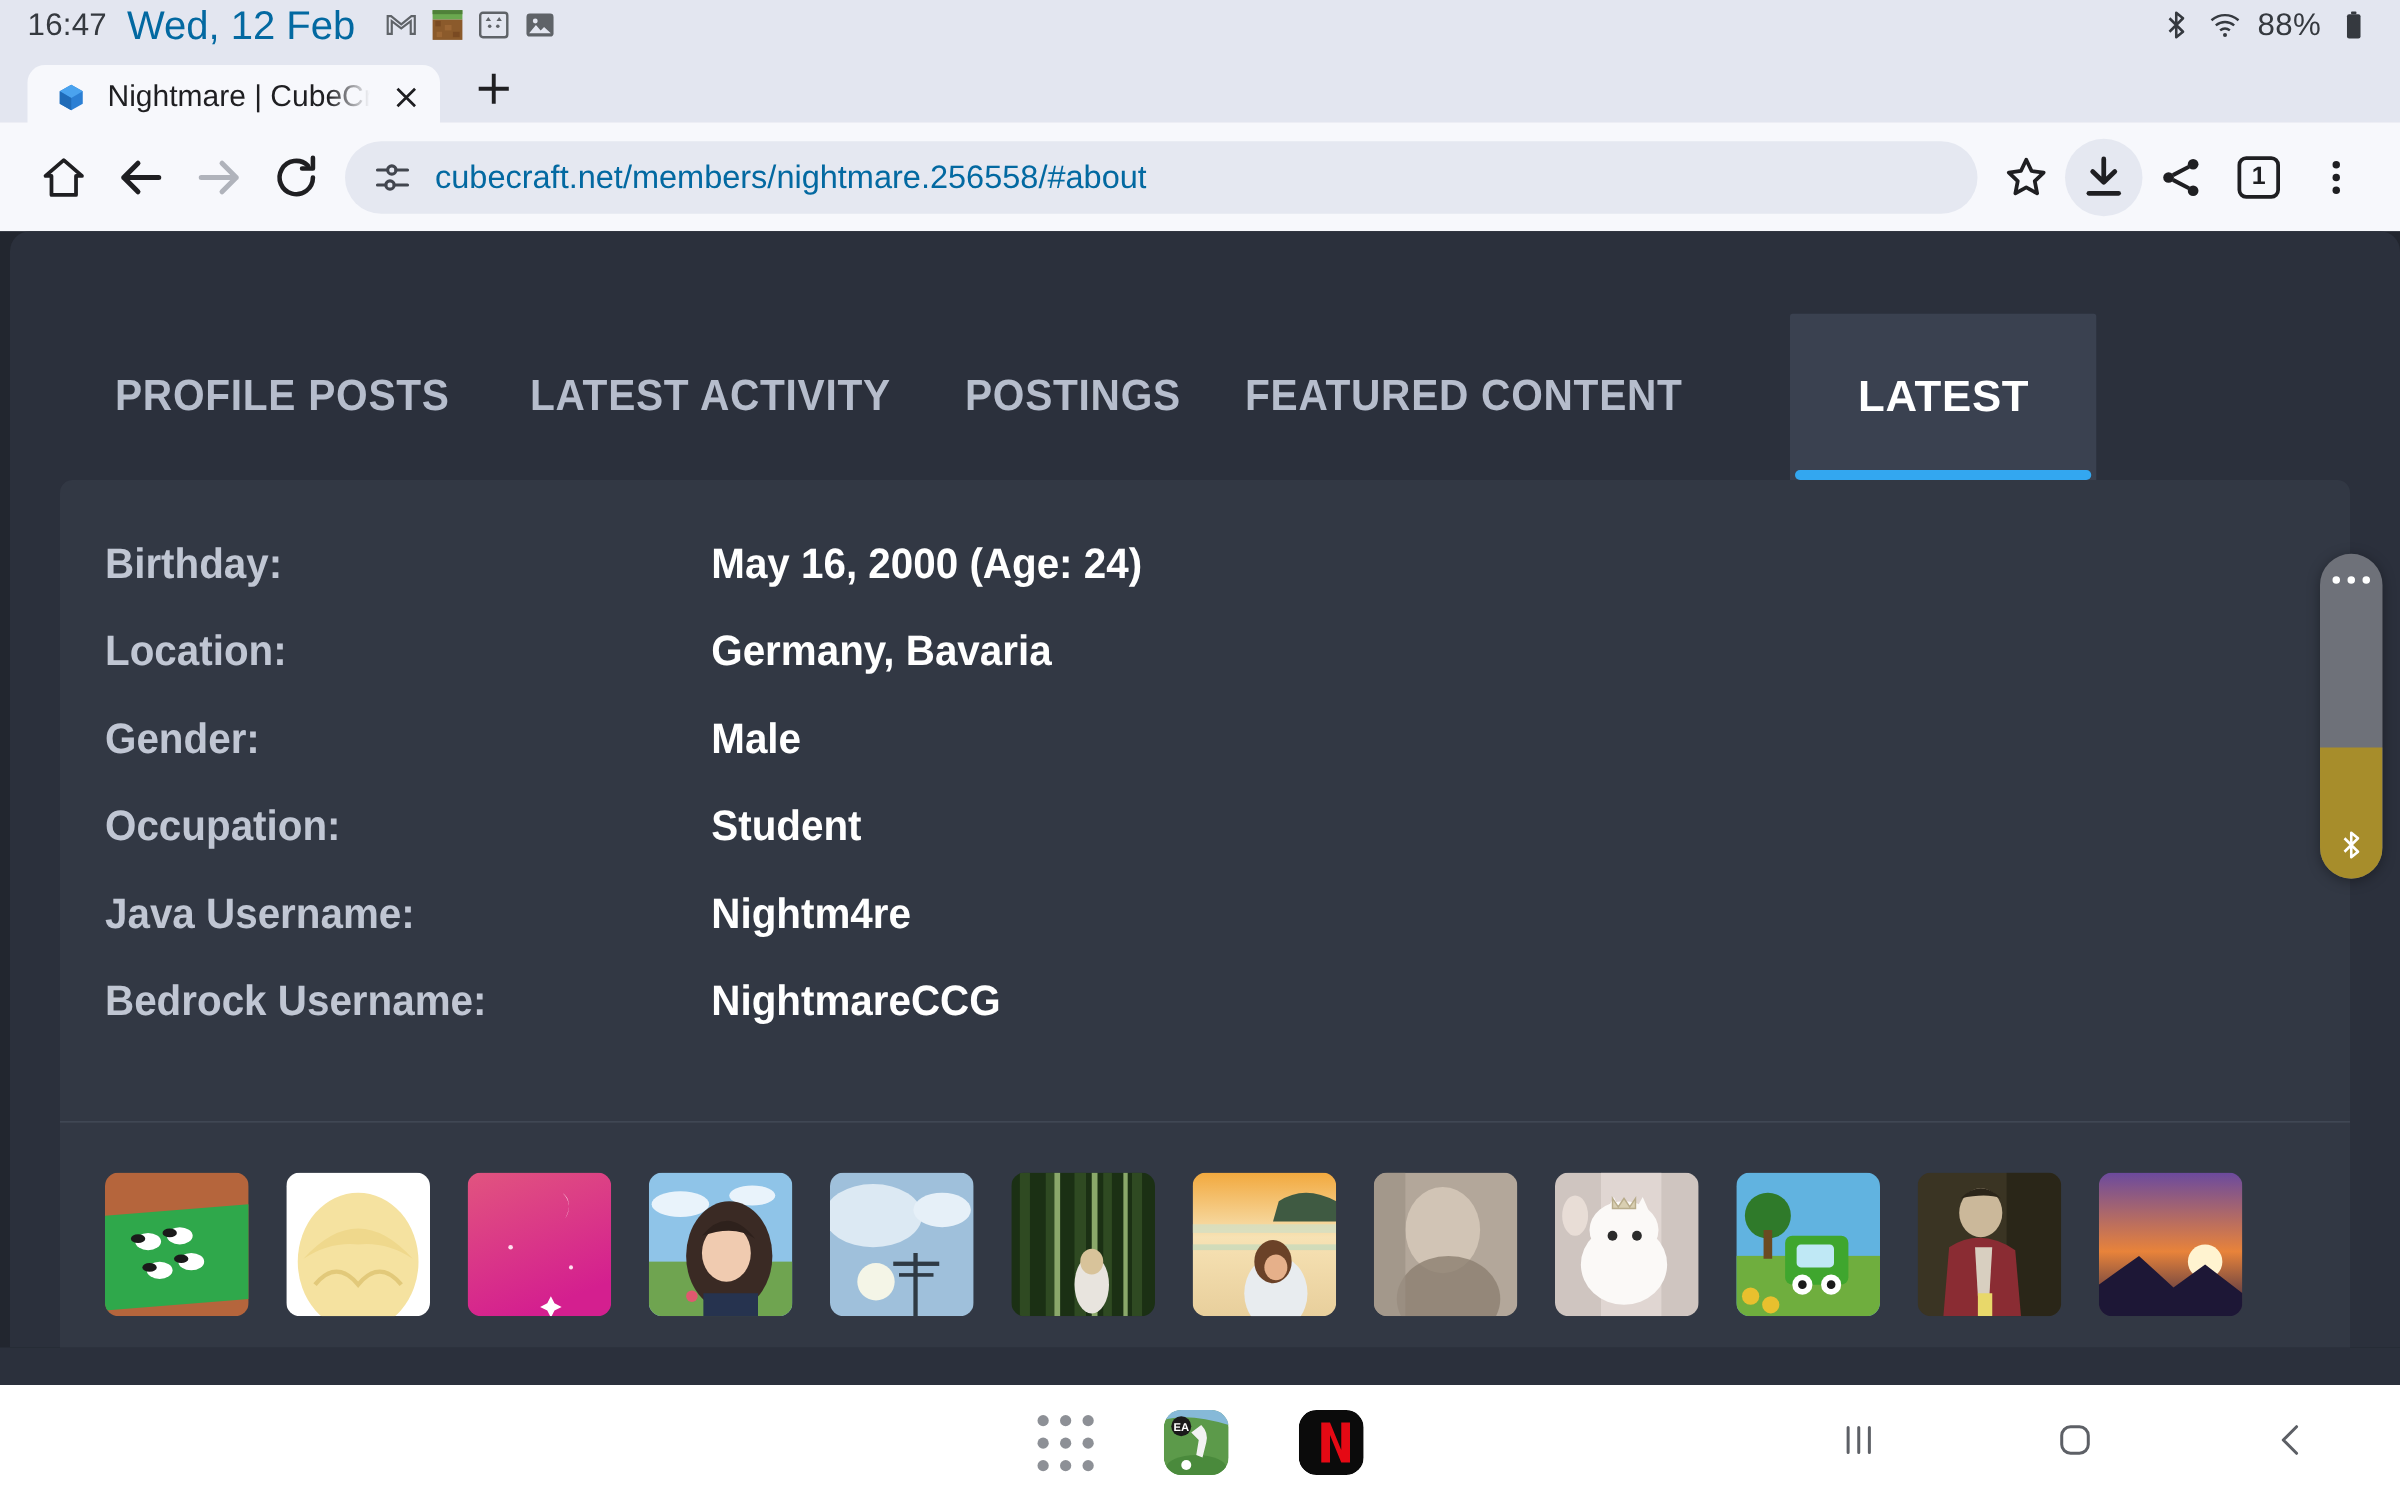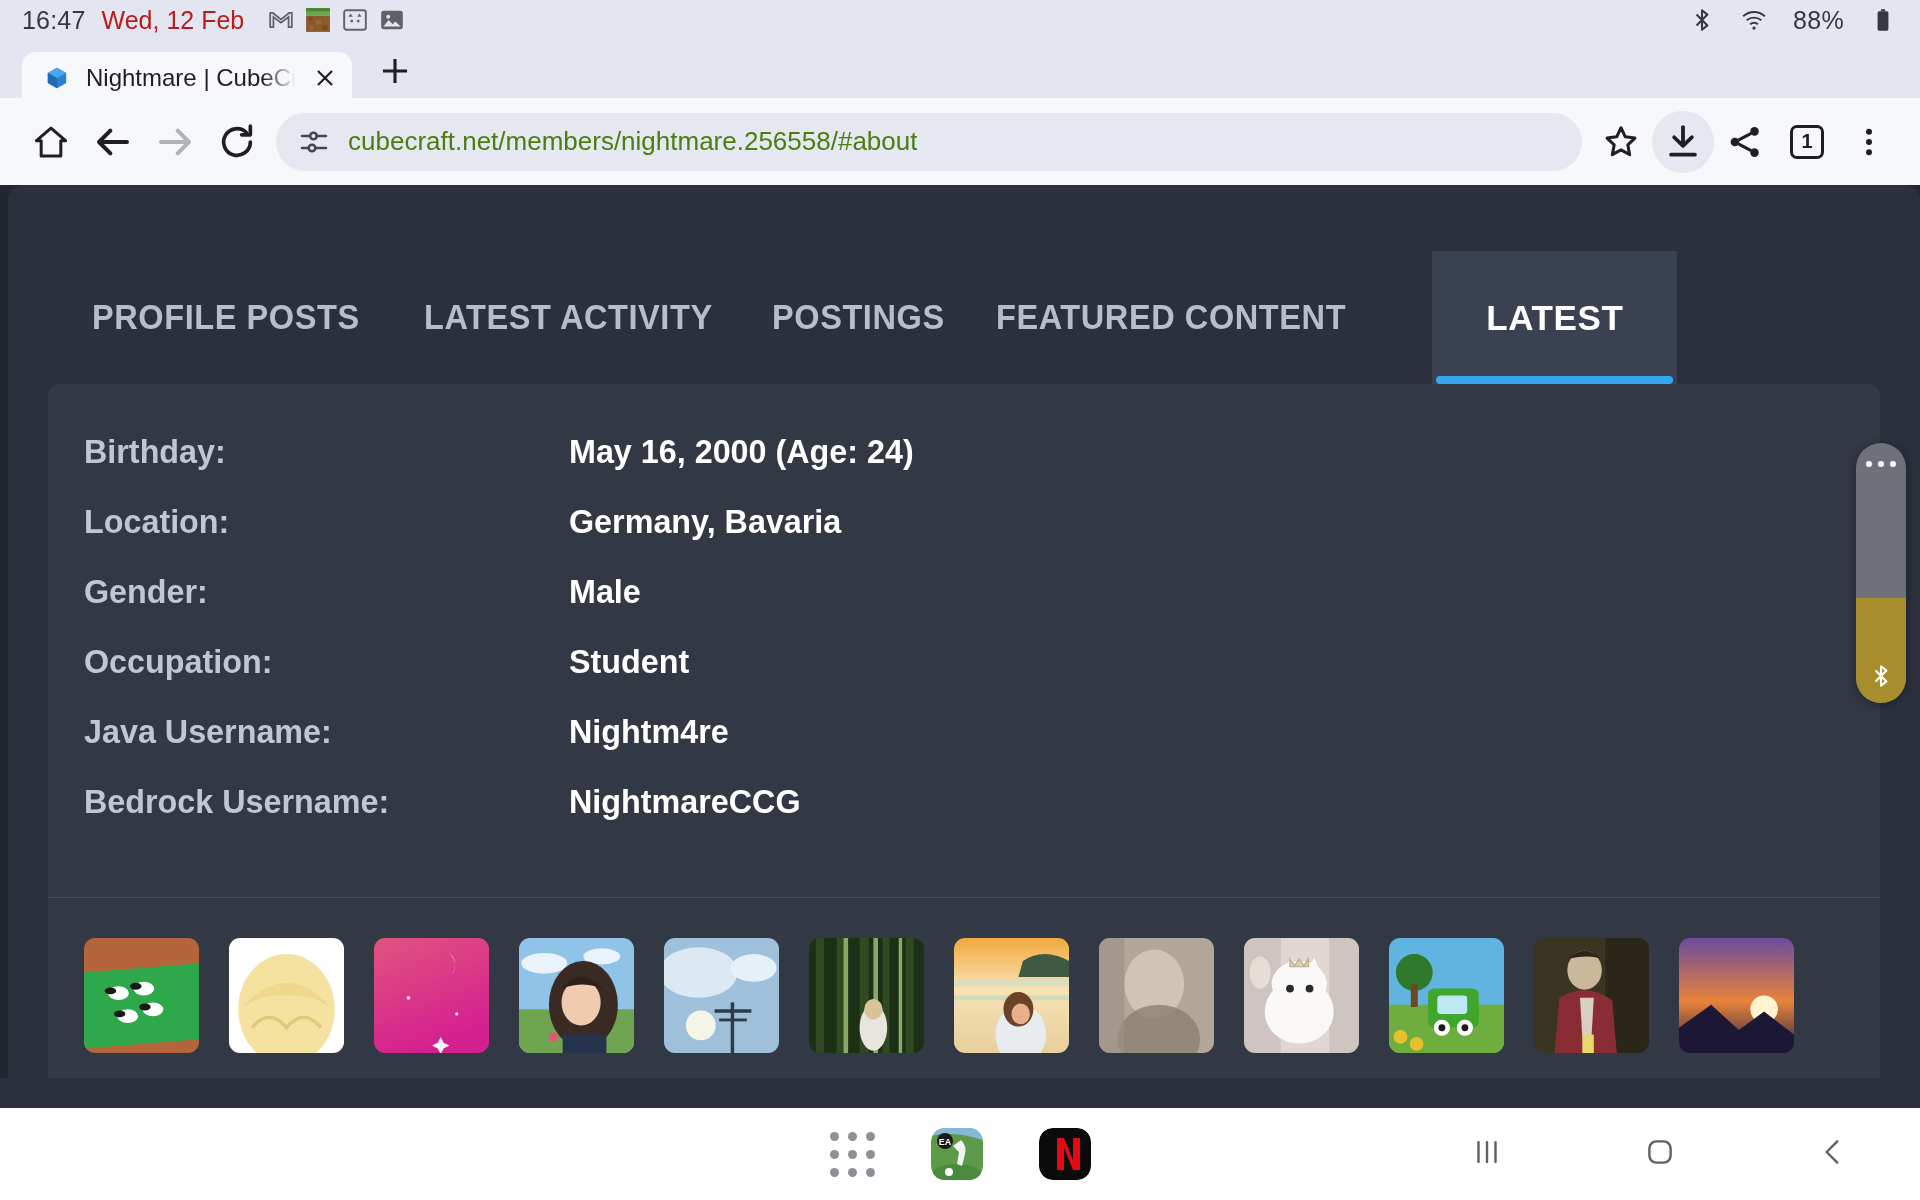--- a/index.html
+++ b/index.html
@@ -16,26 +16,26 @@
     background: #e3e6f0;
     display: flex;
     align-items: center;
     padding: 0 22px;
     color: #3a3f47;
     font-size: 24px;
     position: relative;
   }
   .status-left { display: flex; align-items: center; gap: 16px; justify-content: space-between; }
   .status-time { font-size: 25px; letter-spacing: .2px; color: #35393f; }
-  .status-date { font-size: 25px; color: #b91c1c; }
+  .status-date { font-size: 32px; color: #0369a1; }
   .status-icons-left { display: flex; align-items: center; gap: 11px; margin-left: 8px; }
   .sicon { width: 26px; height: 26px; display: block; }
   .status-right {
     position: absolute; right: 24px; top: 0; bottom: 0;
-    display: flex; align-items: center; gap: 26px;
+    display: flex; align-items: center; gap: 13px;
     color: #35393f;
   }
   .batt-text { font-size: 25px; letter-spacing: .3px; }
 
   
   .browser {
     background: #f4f5f9;
     height: 145px;
     position: relative;
   }
@@ -95,21 +95,21 @@
     background: #e5e8f1;
     border-radius: 29px;
     display: flex;
     align-items: center;
     padding: 0 22px;
     gap: 18px;
     margin: 0 8px;
   }
   .omni-url {
     font-size: 26px;
-    color: #4d7c0f;
+    color: #0369a1;
     white-space: nowrap;
     overflow: hidden;
   }
   .dl-highlight {
     background: #e5e8f1;
     border-radius: 31px;
   }
   .tabcount {
     width: 34px; height: 34px;
     border: 3px solid #1f1f22;

